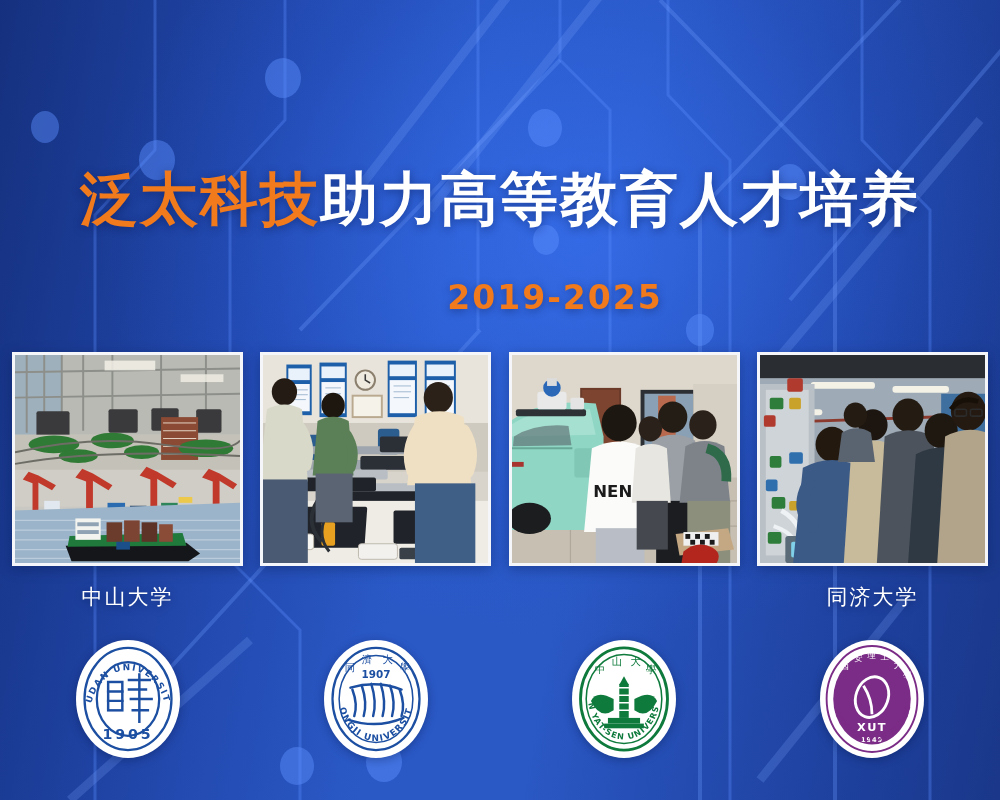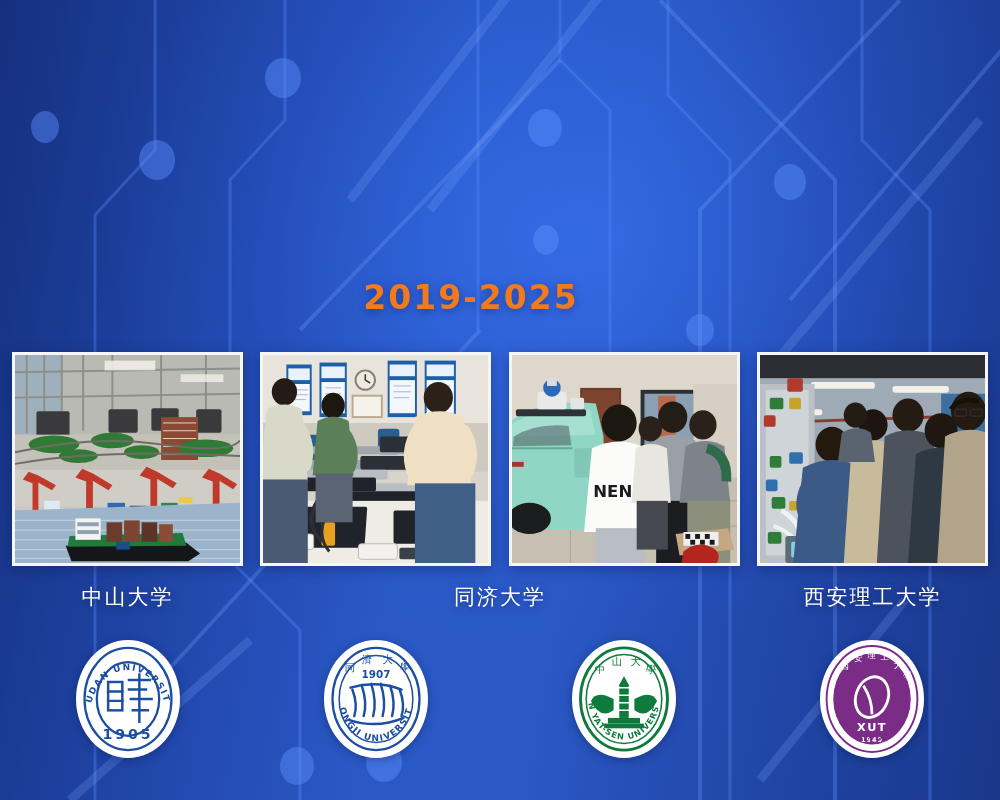--- a/index.html
+++ b/index.html
@@ -27,21 +27,21 @@
 
   
   .title-wrap{position:absolute;left:0;top:168px;width:1000px;text-align:center;}
   .main-title{
     font-size:58px;line-height:1.08;letter-spacing:2px;font-weight:700;
     white-space:nowrap;
     text-shadow:0 2px 10px rgba(5,20,70,0.45);
   }
   .t-orange{color:#F07A1C;}
   .t-white{color:#ffffff;}
-  .sub-wrap{position:absolute;left:0;top:278px;width:832px;text-align:center;}
+  .sub-wrap{position:absolute;left:0;top:278px;width:1000px;text-align:center;}
   .subtitle{
     display:inline-block;margin-left:110px;
     color:#F07A1C;font-size:33px;font-weight:600;letter-spacing:2px;
     text-shadow:0 2px 8px rgba(5,20,70,0.4);
   }
 
   
   .photo-row{position:absolute;left:12px;top:352px;width:976px;height:214px;
     display:flex;justify-content:space-between;}
   .photo-card{
@@ -108,20 +108,25 @@
       <ellipse cx="790" cy="182" rx="16" ry="18"></ellipse>
       <ellipse cx="45" cy="127" rx="14" ry="16"></ellipse>
       <ellipse cx="297" cy="766" rx="17" ry="19"></ellipse>
       <ellipse cx="384" cy="762" rx="18" ry="20"></ellipse>
       <ellipse cx="700" cy="330" rx="14" ry="16"></ellipse>
       <ellipse cx="930" cy="470" rx="13" ry="15"></ellipse>
       <ellipse cx="120" cy="472" rx="12" ry="14"></ellipse>
     </g>
   </svg>
 
+  <div class="title-wrap">
+    <div class="main-title">
+      <span class="t-orange">泛太科技</span><span class="t-white">助力高等教育人才培养</span>
+    </div>
+  </div>
   <div class="sub-wrap">
     <span class="subtitle">2019-2025</span>
   </div>
 
   <div class="photo-row">
 
     <div class="photo-card">
       <svg viewBox="0 0 231 214" preserveAspectRatio="xMidYMid slice">
         <rect width="231" height="214" fill="#c9c8c2"></rect>
         <rect y="0" width="231" height="82" fill="#b9bab4"></rect>
@@ -425,21 +430,20 @@
           <ellipse cx="98" cy="62" rx="12" ry="13" fill="#241b12"></ellipse>
           <path d="M84 80 q16 -9 30 0 l4 30 l-38 0 z" fill="#5a6470"></path>
         </g>
       </svg>
     </div>
   </div>
 
   <div class="label-row">
     <div class="uni-label">中山大学</div>
     <div class="uni-label">同济大学</div>
-    <div class="uni-label">西安理工大学</div>
   </div>
 
   <div class="logo-row">
 
     <div class="logo-cell">
       <div class="logo-disc">
         <svg viewBox="0 0 110 124">
           <defs>
             <path id="fd-top" d="M16 68 A40 47 0 0 1 94 68"></path>
             <path id="fd-bot" d="M20 72 A38 44 0 0 0 90 72"></path>

